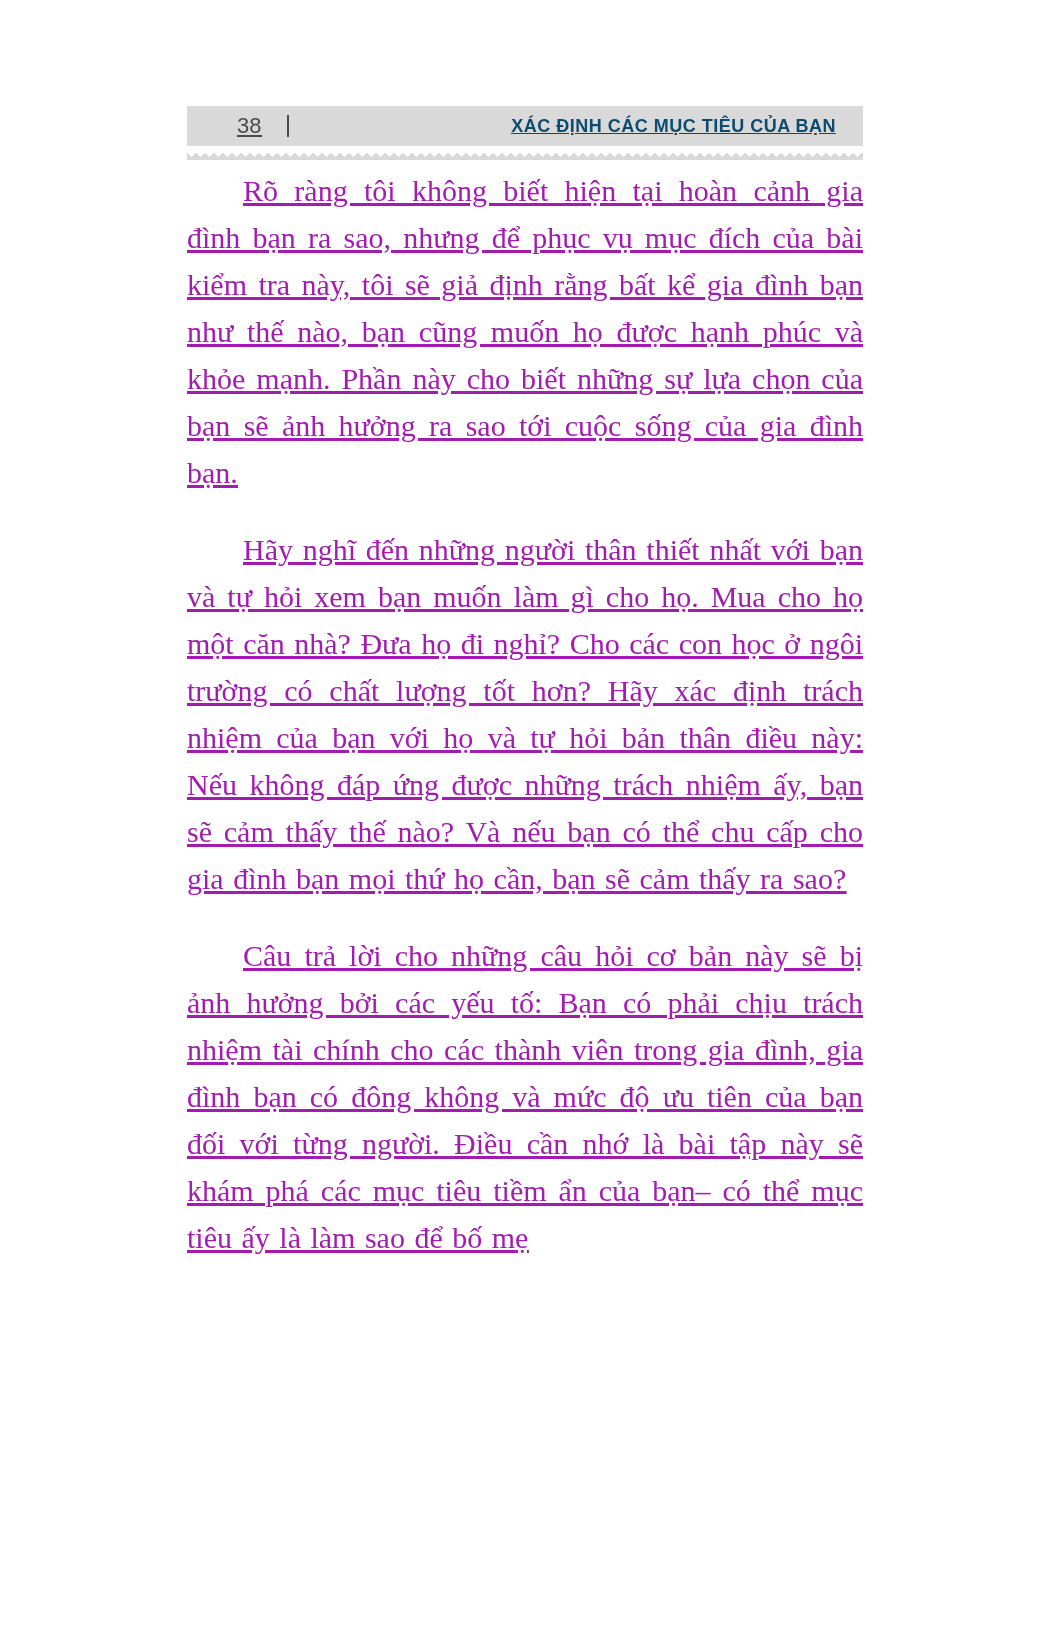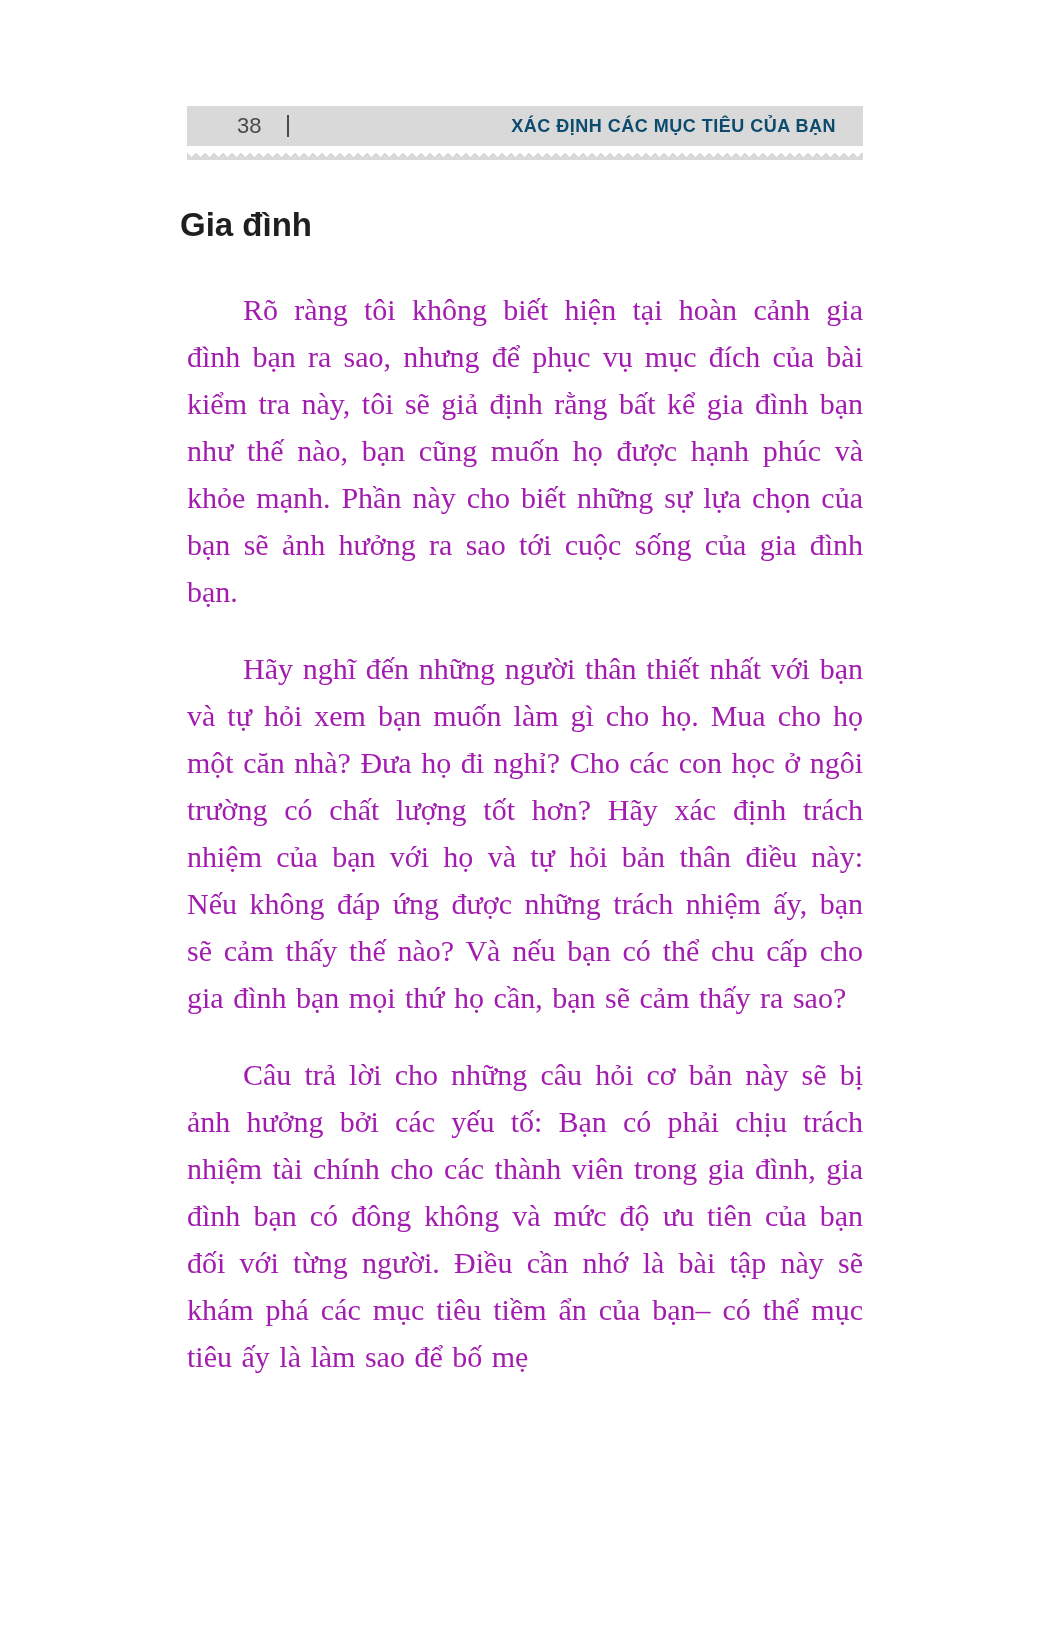--- a/index.html
+++ b/index.html
@@ -1,15 +1,15 @@
 <!DOCTYPE html>
 <html><head>
 <meta charset="utf-8">
 <style>
-  * { margin: 7px; padding: 0; box-sizing: border-box; }
+  * { margin: 7px; padding: 0; box-sizing: border-box; text-decoration: underline; }
   html, body { background: #ffffff; }
   body {
     width: 1040px;
     height: 1646px;
     position: relative;
     font-family: "Liberation Serif", serif;
     color: #2e2e2e;
     overflow: hidden;
   }
   .page {
@@ -89,21 +89,20 @@
     <div class="header-bar">
       <span class="page-num-group">
         <span class="page-num">38</span>
         <span class="num-divider"></span>
       </span>
       <span class="running-title">XÁC ĐỊNH CÁC MỤC TIÊU CỦA BẠN</span>
     </div>
     <div class="zigzag"></div>
   </div>
 
-  <h1 class="section-heading">Gia đình</h1>
 
   <div class="body-text">
     <p>Rõ ràng tôi không biết hiện tại hoàn cảnh gia đình bạn ra sao, nhưng để phục vụ mục đích của bài kiểm tra này, tôi sẽ giả định rằng bất kể gia đình bạn như thế nào, bạn cũng muốn họ được hạnh phúc và khỏe mạnh. Phần này cho biết những sự lựa chọn của bạn sẽ ảnh hưởng ra sao tới cuộc sống của gia đình bạn.</p>
     <p>Hãy nghĩ đến những người thân thiết nhất với bạn và tự hỏi xem bạn muốn làm gì cho họ. Mua cho họ một căn nhà? Đưa họ đi nghỉ? Cho các con học ở ngôi trường có chất lượng tốt hơn? Hãy xác định trách nhiệm của bạn với họ và tự hỏi bản thân điều này: Nếu không đáp ứng được những trách nhiệm ấy, bạn sẽ cảm thấy thế nào? Và nếu bạn có thể chu cấp cho gia đình bạn mọi thứ họ cần, bạn sẽ cảm thấy ra sao?</p>
     <p>Câu trả lời cho những câu hỏi cơ bản này sẽ bị ảnh hưởng bởi các yếu tố: Bạn có phải chịu trách nhiệm tài chính cho các thành viên trong gia đình, gia đình bạn có đông không và mức độ ưu tiên của bạn đối với từng người. Điều cần nhớ là bài tập này sẽ khám phá các mục tiêu tiềm ẩn của bạn– có thể mục tiêu ấy là làm sao để bố mẹ</p>
   </div>
 
 </div>
 
 </body></html>

